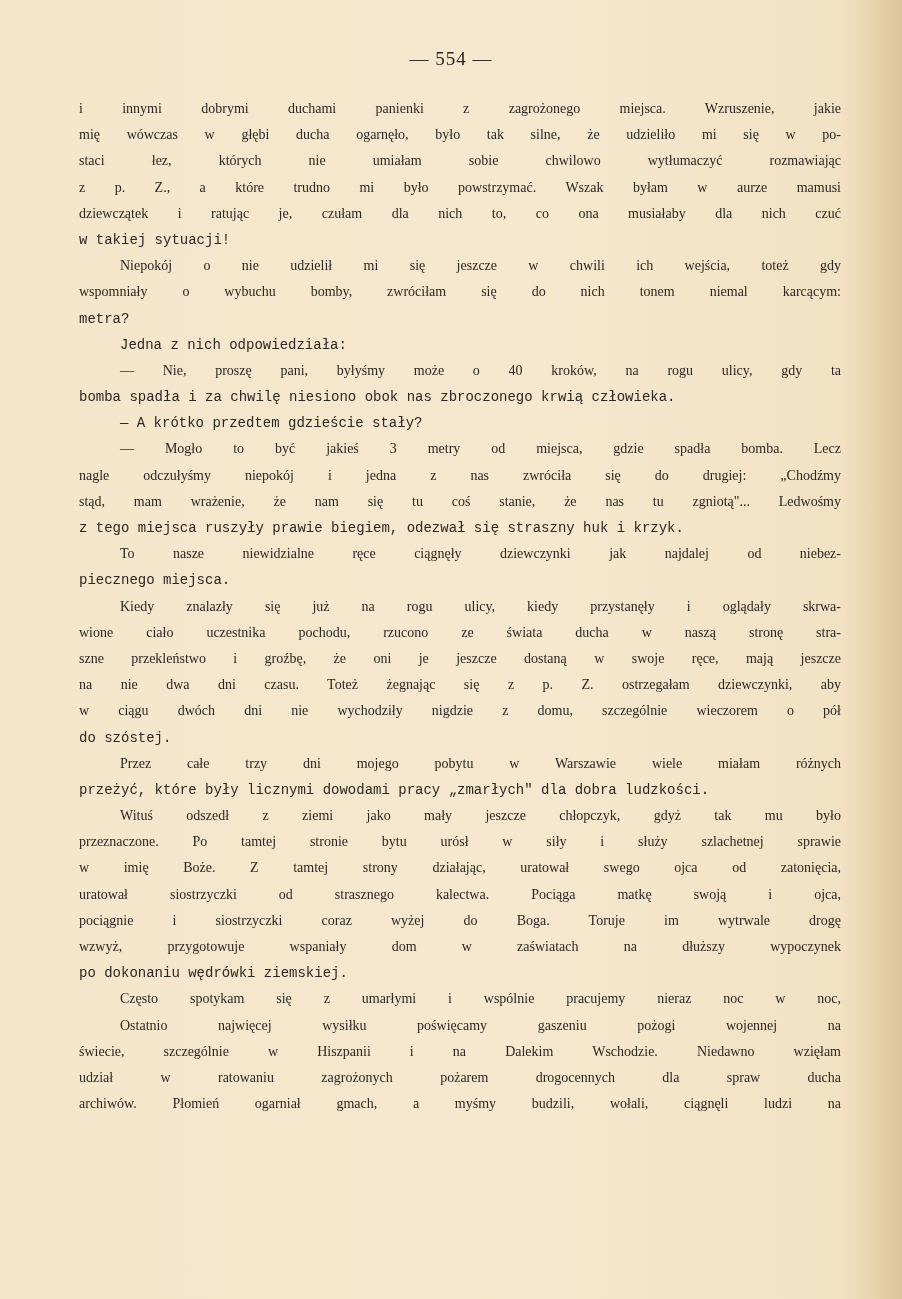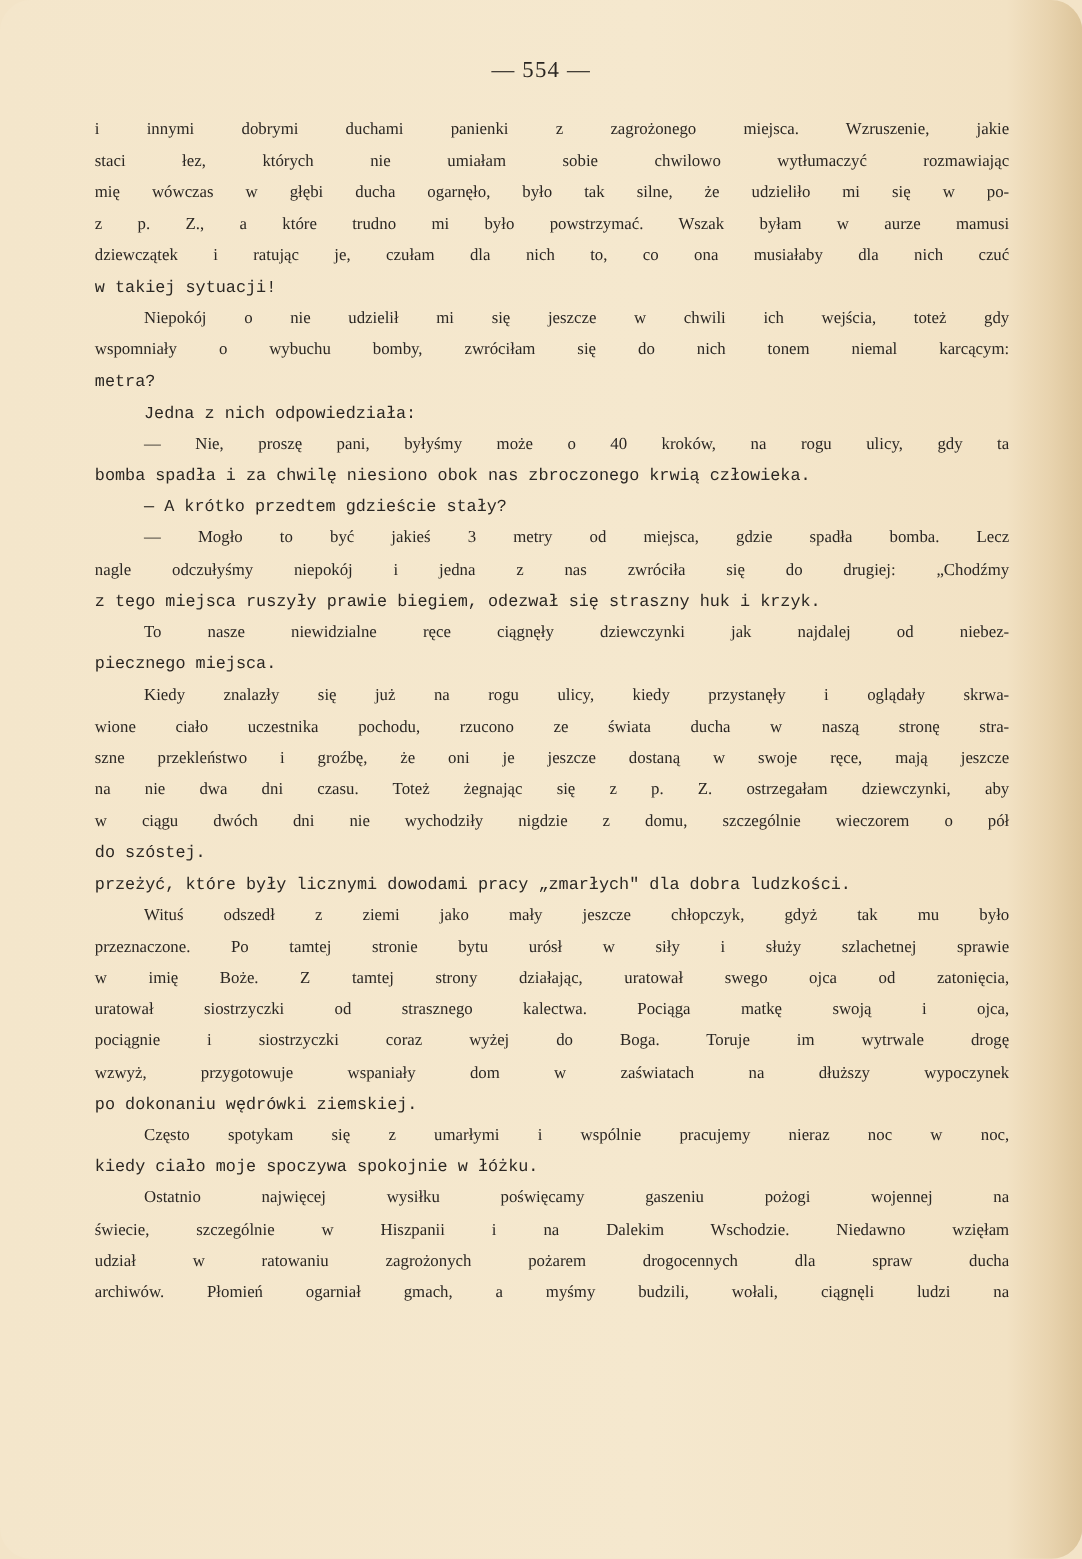--- a/index.html
+++ b/index.html
@@ -4,21 +4,20 @@
   <style>
     html, body { margin: 0; padding: 0; }
     body {
       width: 902px; height: 1299px; overflow: hidden;
       background: #f3e4c8;
       position: relative;
     }
     .page {
       position: absolute; left: 0; top: 0; width: 902px; height: 1299px;
       background: linear-gradient(to right, #f4e6cb 0%, #f5e8ce 60%, #f2e2c4 93%, #e8d3ae 97%, #dcc49a 100%);
-      border-radius: 26px;
     }
     .page-number {
       position: absolute; top: 48px; left: 0; width: 902px; text-align: center;
       font-family: "Liberation Serif", serif; font-size: 19px; color: #2a2622;
       letter-spacing: 1px;
     }
     .text {
       position: absolute; left: 79px; top: 96px; width: 762px;
       font-family: "Liberation Serif", serif; font-size: 14px; line-height: 26.2px;
       color: #2b2723;
@@ -30,51 +29,52 @@
     .line.last { text-align-last: left; font-family: Liberation Mono, monospace; }
     .line.indent { padding-left: 41px; }
   </style>
 </head>
 <body>
 
 <div class="page">
   <div class="page-number">— 554 —</div>
   <div class="text" id="text-body">
       <span class="line">i innymi dobrymi duchami panienki z zagrożonego miejsca. Wzruszenie, jakie</span>
+      <span class="line">mię wówczas w głębi ducha ogarnęło, było tak silne, że udzieliło mi się w po-</span>
       <span class="line">staci łez, których nie umiałam sobie chwilowo wytłumaczyć rozmawiając</span>
-      <span class="line">mię wówczas w głębi ducha ogarnęło, było tak silne, że udzieliło mi się w po-</span>
       <span class="line">z p. Z., a które trudno mi było powstrzymać. Wszak byłam w aurze mamusi</span>
       <span class="line">dziewczątek i ratując je, czułam dla nich to, co ona musiałaby dla nich czuć</span>
       <span class="line last">w takiej sytuacji!</span>
       <span class="line indent">Niepokój o nie udzielił mi się jeszcze w chwili ich wejścia, toteż gdy</span>
       <span class="line">wspomniały o wybuchu bomby, zwróciłam się do nich tonem niemal karcącym:</span>
       <span class="line last">metra?</span>
       <span class="line indent last">Jedna z nich odpowiedziała:</span>
       <span class="line indent">— Nie, proszę pani, byłyśmy może o 40 kroków, na rogu ulicy, gdy ta</span>
       <span class="line last">bomba spadła i za chwilę niesiono obok nas zbroczonego krwią człowieka.</span>
       <span class="line indent last">— A krótko przedtem gdzieście stały?</span>
       <span class="line indent">— Mogło to być jakieś 3 metry od miejsca, gdzie spadła bomba. Lecz</span>
       <span class="line">nagle odczułyśmy niepokój i jedna z nas zwróciła się do drugiej: „Chodźmy</span>
+      <span class="line">stąd, mam wrażenie, że nam się tu coś stanie, że nas tu zgniotą"... Ledwośmy</span>
       <span class="line last">z tego miejsca ruszyły prawie biegiem, odezwał się straszny huk i krzyk.</span>
       <span class="line indent">To nasze niewidzialne ręce ciągnęły dziewczynki jak najdalej od niebez-</span>
       <span class="line last">piecznego miejsca.</span>
       <span class="line indent">Kiedy znalazły się już na rogu ulicy, kiedy przystanęły i oglądały skrwa-</span>
       <span class="line">wione ciało uczestnika pochodu, rzucono ze świata ducha w naszą stronę stra-</span>
       <span class="line">szne przekleństwo i groźbę, że oni je jeszcze dostaną w swoje ręce, mają jeszcze</span>
       <span class="line">na nie dwa dni czasu. Toteż żegnając się z p. Z. ostrzegałam dziewczynki, aby</span>
       <span class="line">w ciągu dwóch dni nie wychodziły nigdzie z domu, szczególnie wieczorem o pół</span>
       <span class="line last">do szóstej.</span>
+      <span class="line indent">Przez całe trzy dni mojego pobytu w Warszawie wiele miałam różnych</span>
       <span class="line last">przeżyć, które były licznymi dowodami pracy „zmarłych" dla dobra ludzkości.</span>
       <span class="line indent">Wituś odszedł z ziemi jako mały jeszcze chłopczyk, gdyż tak mu było</span>
       <span class="line">przeznaczone. Po tamtej stronie bytu urósł w siły i służy szlachetnej sprawie</span>
       <span class="line">w imię Boże. Z tamtej strony działając, uratował swego ojca od zatonięcia,</span>
       <span class="line">uratował siostrzyczki od strasznego kalectwa. Pociąga matkę swoją i ojca,</span>
       <span class="line">pociągnie i siostrzyczki coraz wyżej do Boga. Toruje im wytrwale drogę</span>
       <span class="line">wzwyż, przygotowuje wspaniały dom w zaświatach na dłuższy wypoczynek</span>
       <span class="line last">po dokonaniu wędrówki ziemskiej.</span>
       <span class="line indent">Często spotykam się z umarłymi i wspólnie pracujemy nieraz noc w noc,</span>
-      <span class="line last">kiedy ciało moje spoczywa spokojnie w łóżku.</span>
       <span class="line indent">Ostatnio najwięcej wysiłku poświęcamy gaszeniu pożogi wojennej na</span>
       <span class="line">świecie, szczególnie w Hiszpanii i na Dalekim Wschodzie. Niedawno wzięłam</span>
       <span class="line">udział w ratowaniu zagrożonych pożarem drogocennych dla spraw ducha</span>
       <span class="line">archiwów. Płomień ogarniał gmach, a myśmy budzili, wołali, ciągnęli ludzi na</span>
     </div>
 </div>
 
 </body></html>

